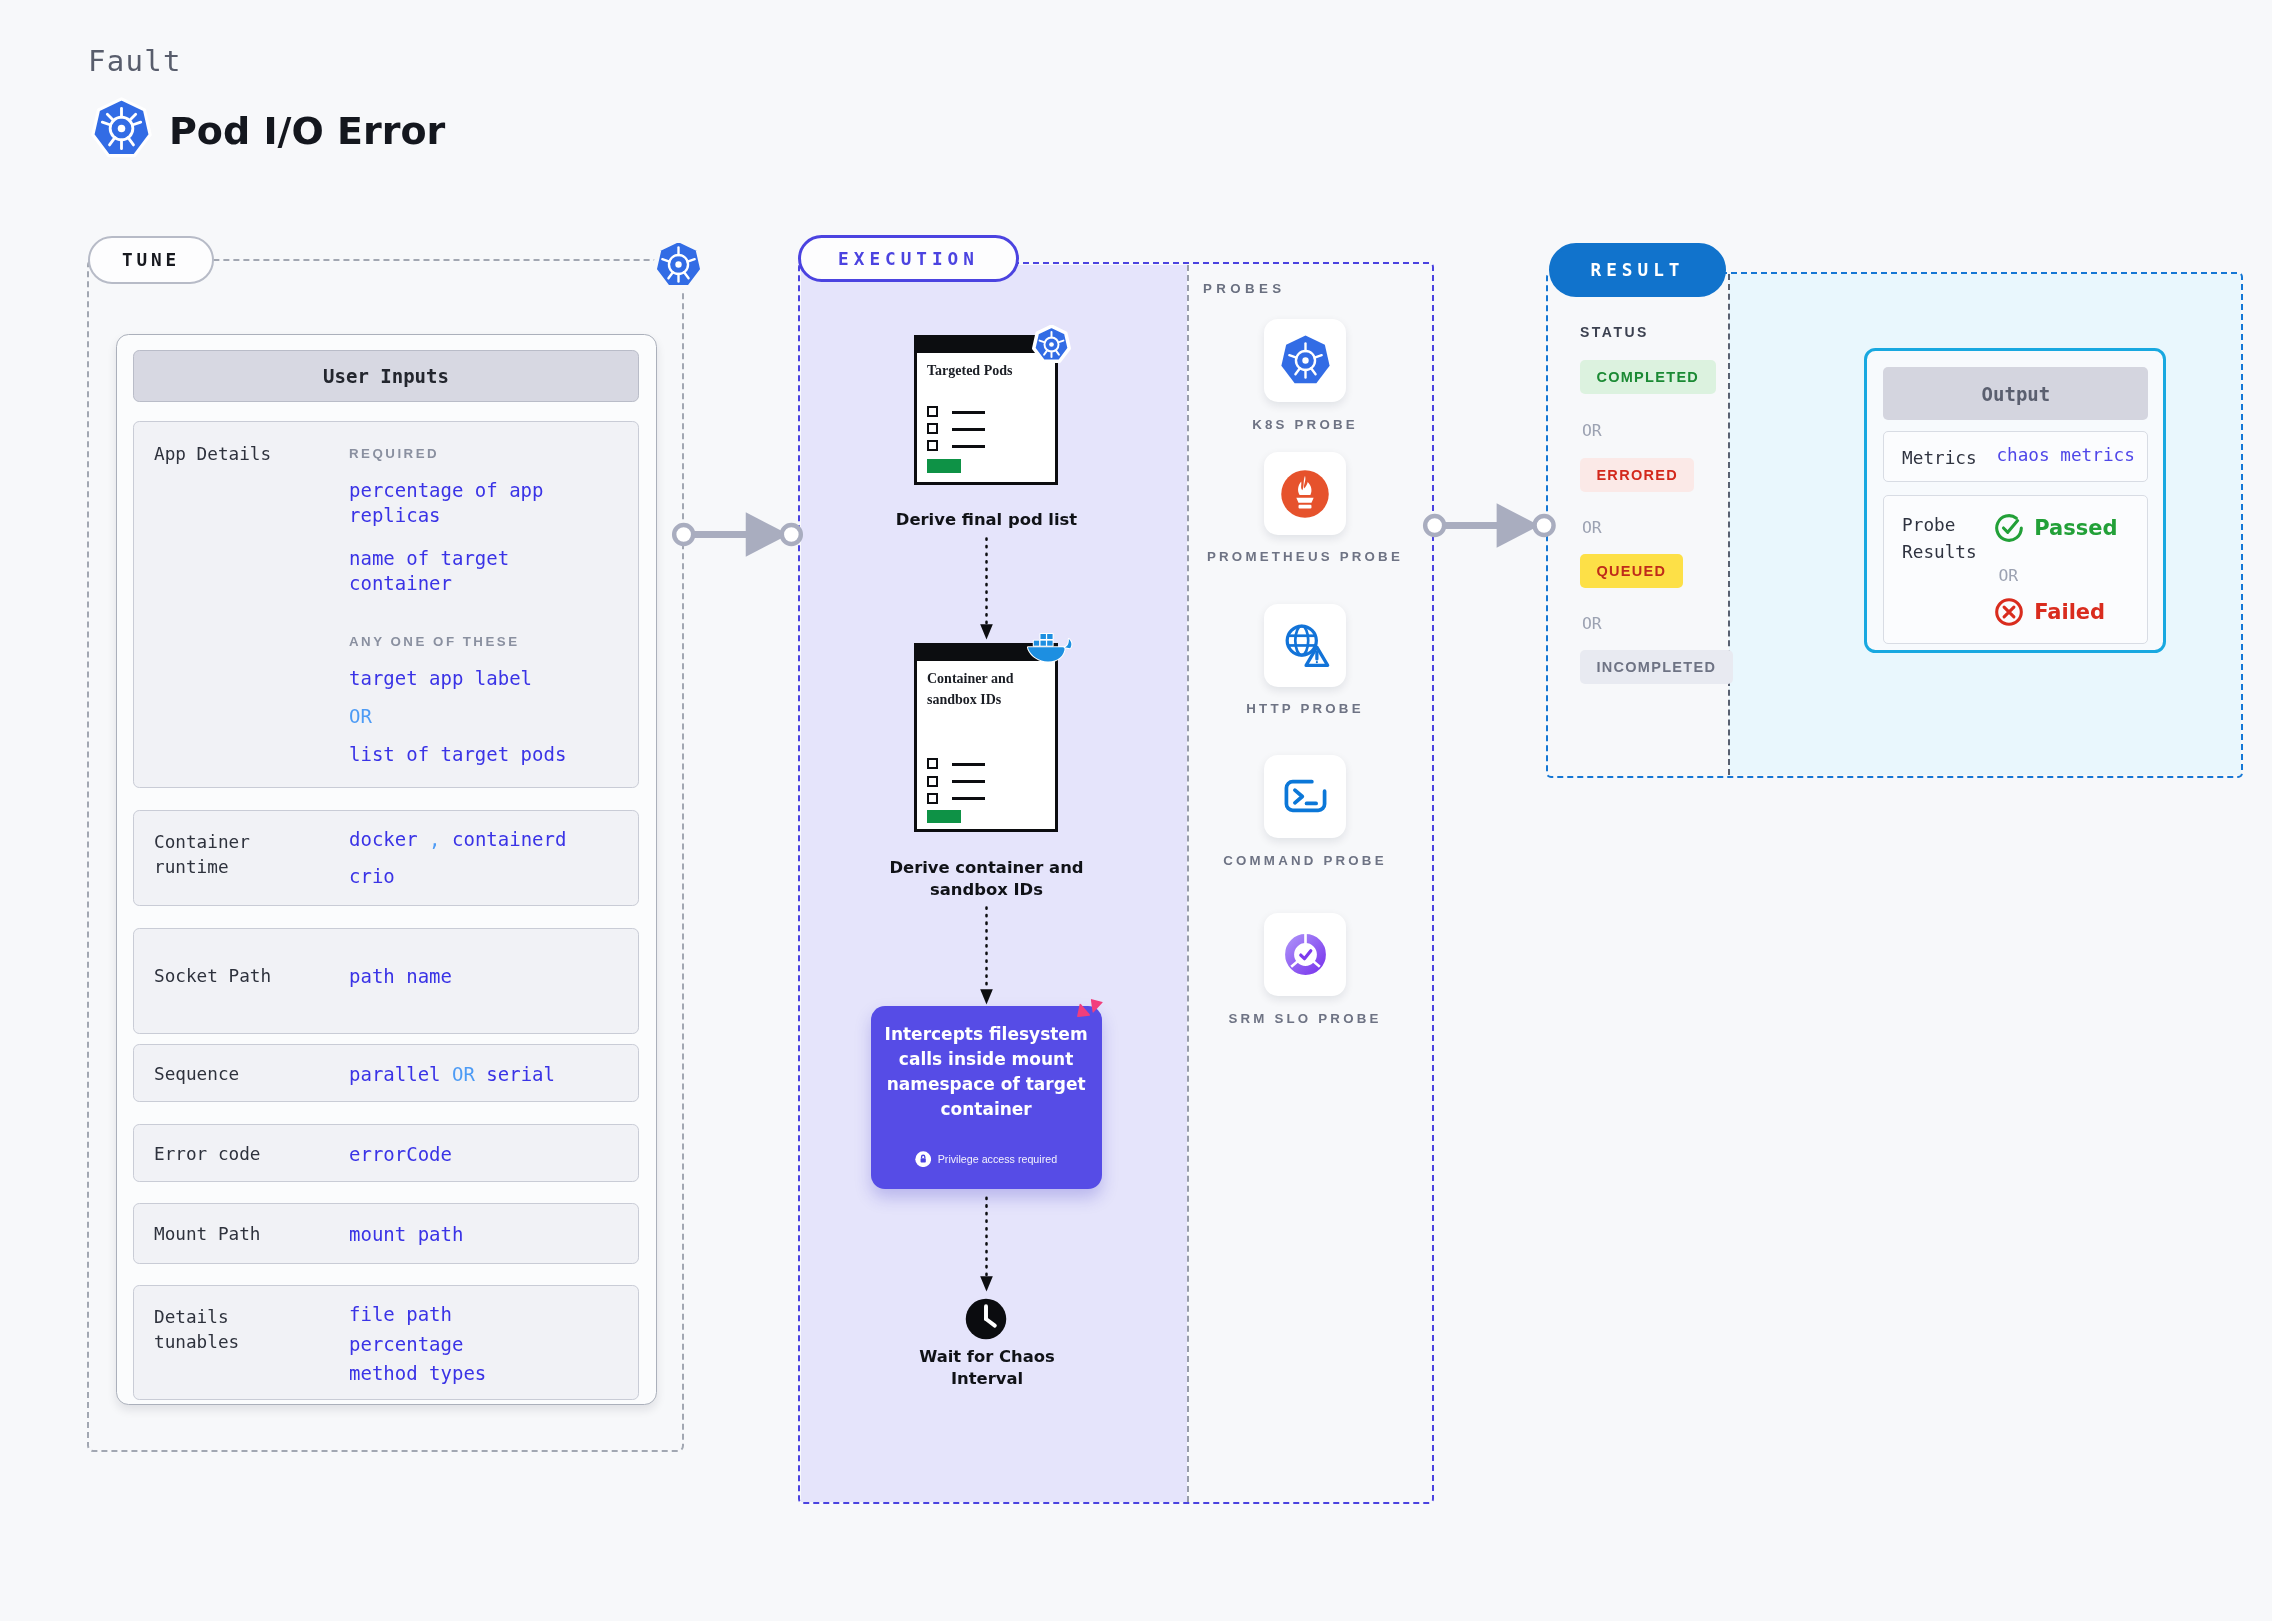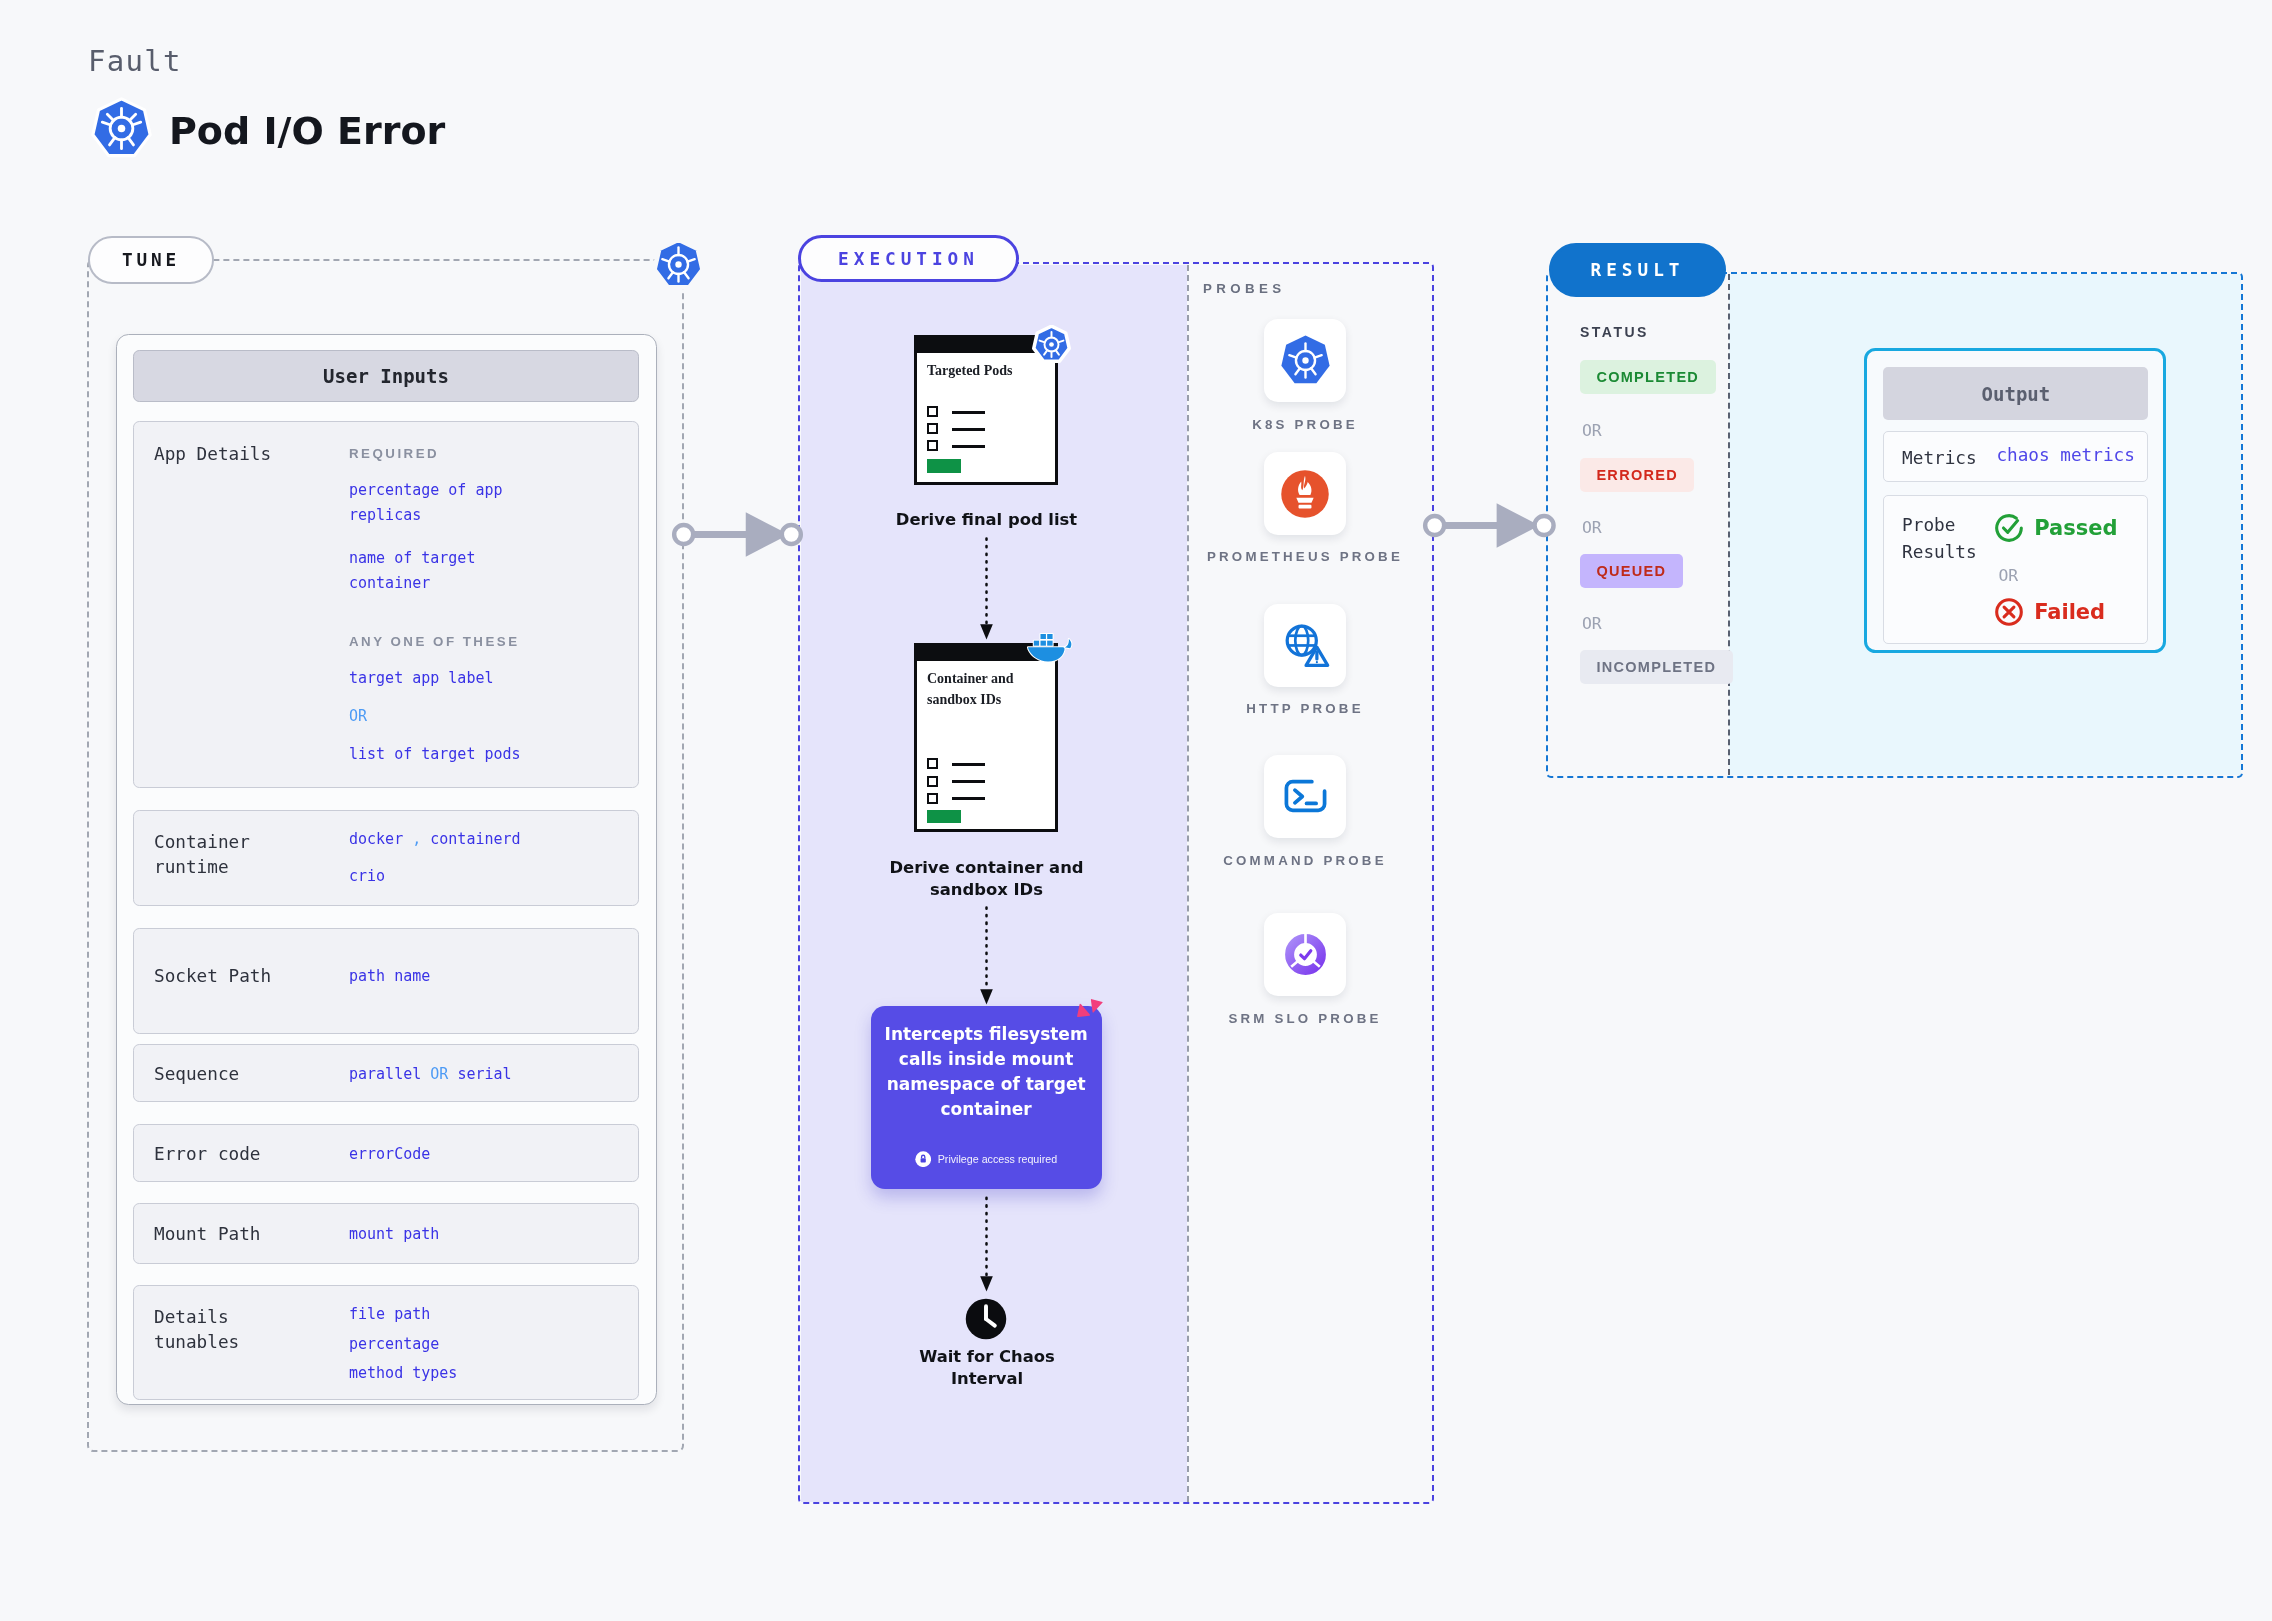--- a/index.html
+++ b/index.html
@@ -29,21 +29,21 @@
   
   .ui-card { background:#FBFCFD; border:1.9px solid #ABB0BB; border-radius:12.6px;
              box-shadow:0 5px 10px rgba(20,24,40,.10); }
   .ui-header { background:#D7D8E2; border:1.3px solid #B9BCC8; border-radius:6.3px;
                display:flex; align-items:center; justify-content:center;
                font-family:"DejaVu Sans Mono",monospace; font-size:19px; font-weight:600; color:#23262E; }
   .ui-row { background:#F1F2F6; border:1.3px solid #C9CCD6; border-radius:6.3px; }
   .row-label { font-family:"DejaVu Sans Mono",monospace; font-size:17.7px; color:#2E323D; line-height:25px; }
   .group-head { font-family:"Liberation Sans",sans-serif; font-weight:700; font-size:13.3px;
                 letter-spacing:2.5px; color:#8A90A0; }
-  .val { font-family:"DejaVu Sans Mono",monospace; font-size:15px; color:#3A33E6; line-height:25px; }
+  .val { font-family:"DejaVu Sans Mono",monospace; font-size:19px; color:#3A33E6; line-height:25px; }
   .val-or { color:#4D9BF5; }
 
   
   .probes-label { font-family:"Liberation Sans",sans-serif; font-weight:700; font-size:13.3px;
                   letter-spacing:4.4px; color:#6A7080; }
   .win { background:#FFFFFF; border:3.8px solid #0C0D10; }
   .win-bar { position:absolute; left:0; top:0; right:0; height:15px; background:#0C0D10; }
   .win-title { font-family:Liberation Serif, serif; font-weight:700; font-size:14px;
                line-height:21.5px; color:#1A1D24; }
   .chk { position:absolute; width:11.4px; height:11.4px; border:2.5px solid #0C0D10; background:#fff; }
@@ -62,21 +62,21 @@
   .probe-label { font-family:"Liberation Sans",sans-serif; font-weight:700; font-size:13.3px;
                  letter-spacing:3.2px; color:#6E7384; text-align:center; line-height:19px; }
 
   
   .status-head { font-family:"Liberation Sans",sans-serif; font-weight:700; font-size:14px;
                  letter-spacing:2.5px; color:#3C4150; }
   .badge { display:inline-block; font-family:"Liberation Sans",sans-serif; font-weight:700; font-size:14.5px;
            letter-spacing:1.3px; padding:8.8px 16.4px; border-radius:5px; }
   .badge-completed { background:#DCF2DF; color:#1B8A34; }
   .badge-errored { background:#FBE9E7; color:#D3281C; }
-  .badge-queued { background:#c4b5fd; color:#BF2B1A; }
+  .badge-queued { background:#fde047; color:#BF2B1A; }
   .badge-incompleted { background:#E8EAF1; color:#6E7384; }
   .or-sep { font-family:"DejaVu Sans Mono",monospace; font-size:16.4px; color:#9CA2B2; }
   .output-card { background:#F7FAFD; border:3.2px solid #18A8E0; border-radius:11.4px; }
   .output-head { background:#D4D5DF; border-radius:5px; display:flex; align-items:center; justify-content:center;
                  font-family:"DejaVu Sans Mono",monospace; font-size:19px; font-weight:600; color:#5A5F6F; }
   .output-row { background:#FBFCFE; border:1.3px solid #D8DCE4; border-radius:5px; }
   .out-label { font-family:"DejaVu Sans Mono",monospace; font-size:17.7px; color:#2F3340; line-height:26.5px; }
   .out-value { font-family:"DejaVu Sans Mono",monospace; font-size:17.7px; color:#4F46E8; }
   .passed-text { font-family:"DejaVu Sans",sans-serif; font-weight:700; font-size:21px; color:#22A038; }
   .failed-text { font-family:"DejaVu Sans",sans-serif; font-weight:700; font-size:21px; color:#D92C1E; }

